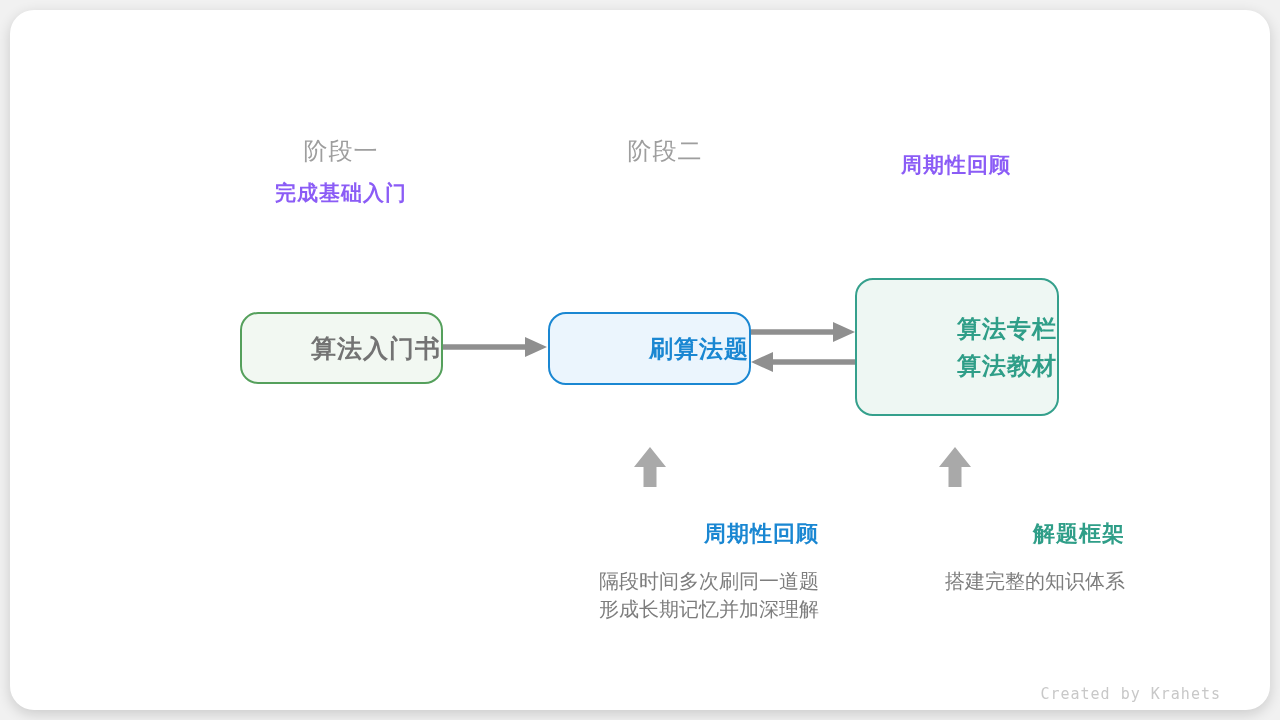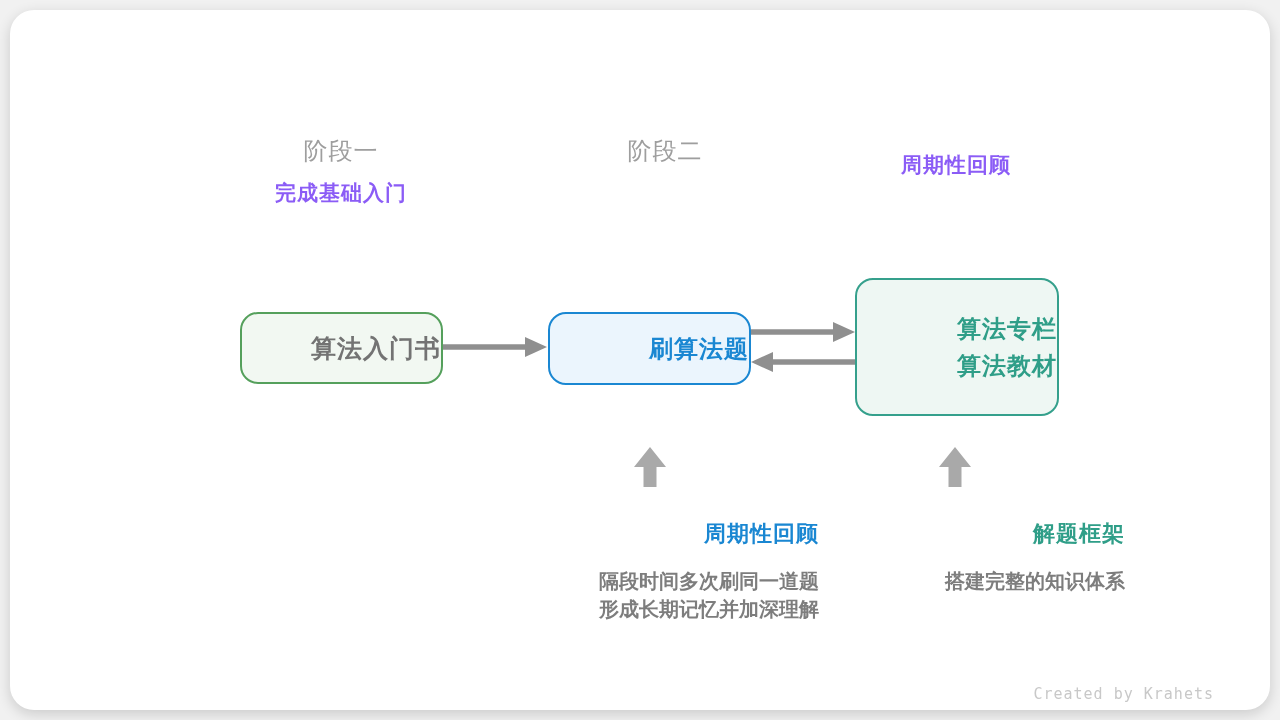--- a/index.html
+++ b/index.html
@@ -77,25 +77,24 @@
     font-weight: 700;
     letter-spacing: 1px;
   }
   .label-blue { color: #1a87d2; }
   .label-teal { color: #2f9e88; }
   .annotation-desc {
     margin-top: 20px;
     font-size: 20px;
     line-height: 28px;
     color: #7d7d7d;
-    font-weight: bold;
   }
   .credit {
     position: absolute;
-    right: 56px;
+    right: 49px;
     top: 675px;
     font-family: "DejaVu Sans Mono", "Liberation Mono", monospace;
     font-size: 15px;
     letter-spacing: 1px;
     color: #c8c8c8;
     text-align: right;
   }
 </style>
 </head>
 <body>

